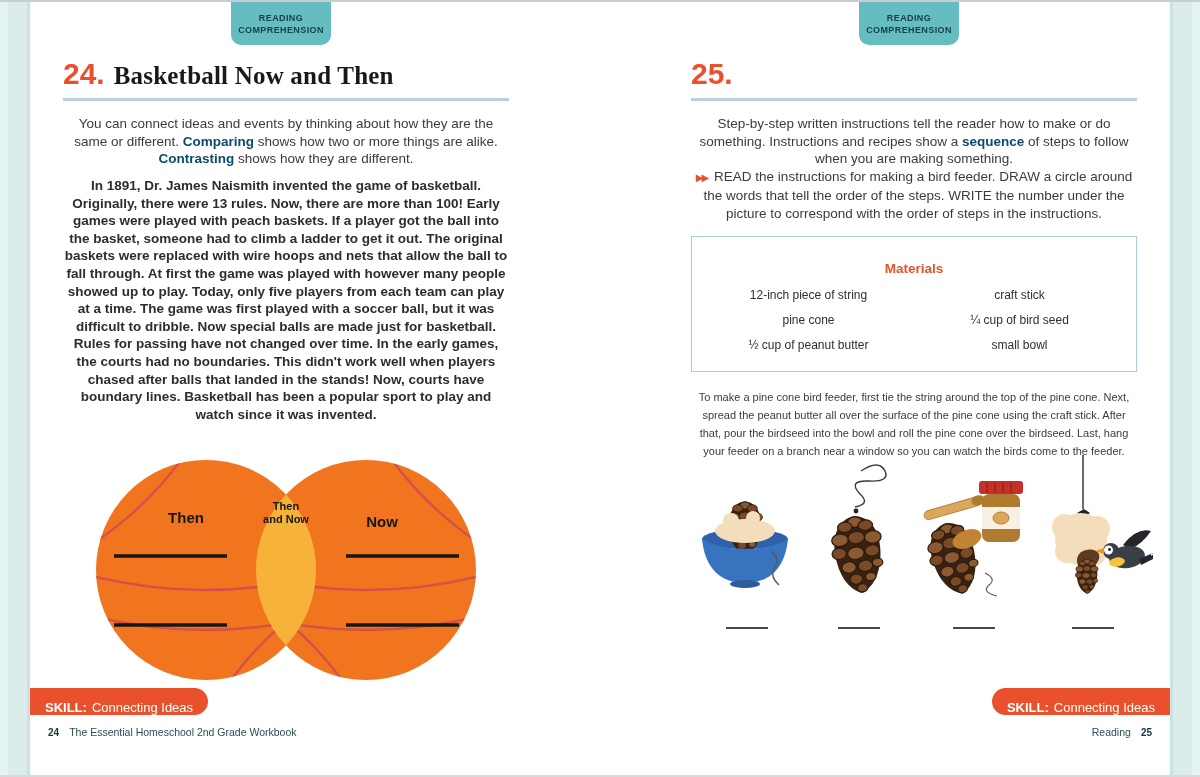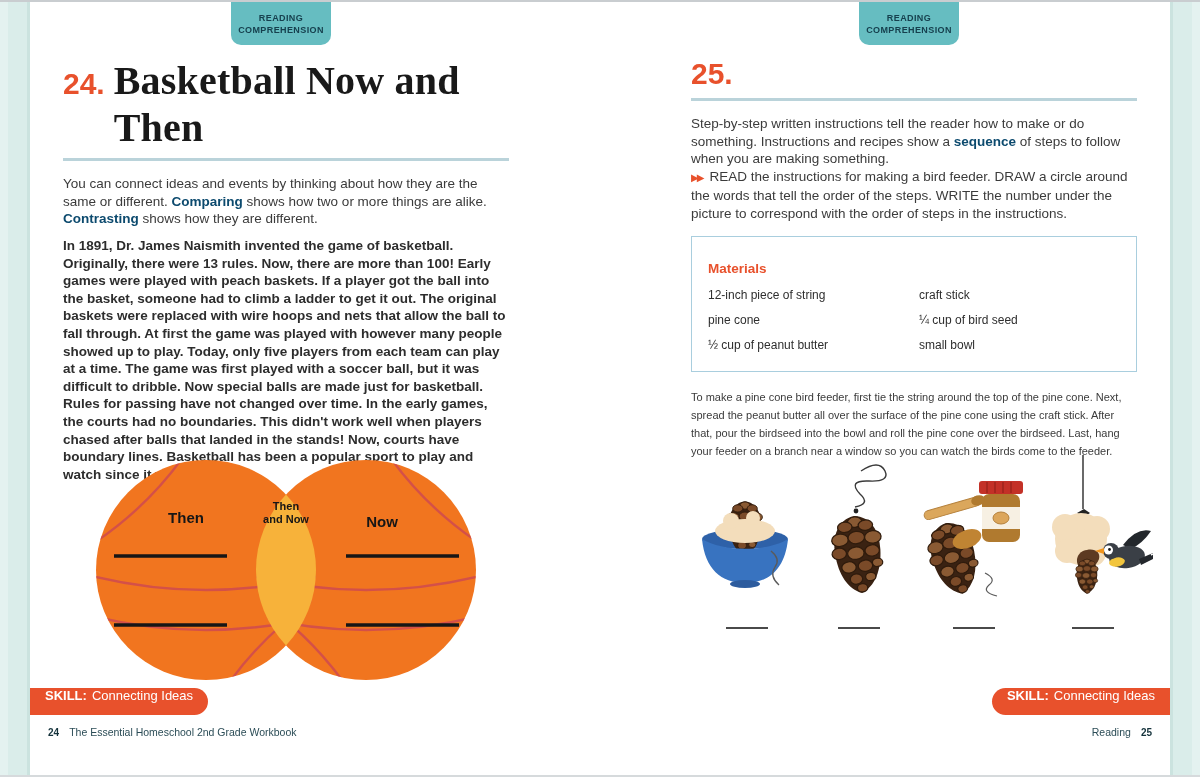--- a/index.html
+++ b/index.html
@@ -10,44 +10,44 @@
   .hairline.bottom{bottom:0;background:#d6dadc;}
   .edge{position:absolute;top:2px;bottom:2px;width:30px;background:#daedea;}
   .edge.left{left:0;box-shadow:inset -3px 0 0 #cbe3df, inset 8px 0 0 #e4f2f0;}
   .edge.right{right:0;box-shadow:inset 3px 0 0 #cbe3df, inset -8px 0 0 #e4f2f0;}
   .tab{position:absolute;top:2px;width:100px;height:43px;background:#66bdc1;
        border-radius:0 0 10px 10px;display:flex;flex-direction:column;align-items:center;
        justify-content:center;color:#16404e;font-weight:700;font-size:9px;
        letter-spacing:.4px;line-height:12px;text-align:center;}
   .tab.t-left{left:231px;}
   .tab.t-right{left:859px;}
-  .page{position:absolute;top:57px;width:446px;}
+  .page{position:absolute;top:57px;width:446px;text-align:center;}
   .page.p-left{left:63px;}
   .page.p-right{left:691px;}
   .title-row{display:flex;align-items:baseline;gap:9px;}
   .lesson-num{font-size:30px;font-weight:700;color:#e8512c;}
-  .lesson-title{font-family:"Liberation Serif","DejaVu Serif",serif;font-size:40px;
+  .lesson-title{font-family:"Liberation Serif","DejaVu Serif",serif;font-size:25px;
                 font-weight:700;color:#191919;margin:0;letter-spacing:.2px;}
   .title-rule{height:3px;background:#bad3da;margin-top:7px;}
   .intro{margin:14px 0 0;font-size:13.5px;line-height:17.7px;color:#3b3b3b;}
   .intro b{color:#0c4a6e;}
   .directions{margin:0;font-size:13.5px;line-height:17.7px;color:#3b3b3b;}
   .ffwd{color:#e8512c;font-size:10px;letter-spacing:-2px;margin-right:7px;}
   .passage{margin:9px 0 0;font-size:13.5px;line-height:17.6px;font-weight:700;color:#2d2d2d;}
   .passage2{margin:16px 0 0;font-size:11px;line-height:18px;color:#3b3b3b;}
   .materials{margin-top:14px;border:1.5px solid #a9cede;padding:24px 16px 13px;}
   .materials-title{color:#e8512c;font-weight:700;font-size:13.5px;margin:0 0 7px;}
   .materials-grid{display:grid;grid-template-columns:1fr 1fr;column-gap:10px;
                   font-size:12px;color:#2e2e2e;line-height:25px;}
   .venn{position:absolute;left:94px;top:458px;}
   .steps-row{position:absolute;left:691px;top:455px;width:446px;display:flex;}
   .step{flex:1;display:flex;flex-direction:column;align-items:center;}
   .step-line{width:42px;border-top:2px solid #4a4a4a;margin-top:14px;}
   .skill{position:absolute;top:688px;height:27px;background:#e8512c;color:#fff;
-         display:flex;align-items:flex-start;font-size:13px;padding:0 15px;box-sizing:border-box;}
+         display:flex;align-items:flex-end;font-size:13px;padding:0 15px;box-sizing:border-box;}
   .skill.s-left{left:30px;border-radius:0 14px 14px 0;min-width:176px;}
   .skill.s-right{right:30px;border-radius:14px 0 0 14px;min-width:170px;justify-content:flex-end;}
   .skill .lbl{font-weight:700;margin-right:5px;}
   .footer{position:absolute;top:726px;font-size:10.5px;color:#2c4d57;display:flex;
           gap:10px;align-items:baseline;}
   .footer.f-left{left:48px;}
   .footer.f-right{right:48px;}
   .footer .pg{font-weight:700;font-size:10px;color:#15333c;}
   svg text{font-family:"Liberation Sans",sans-serif;}
 </style>

